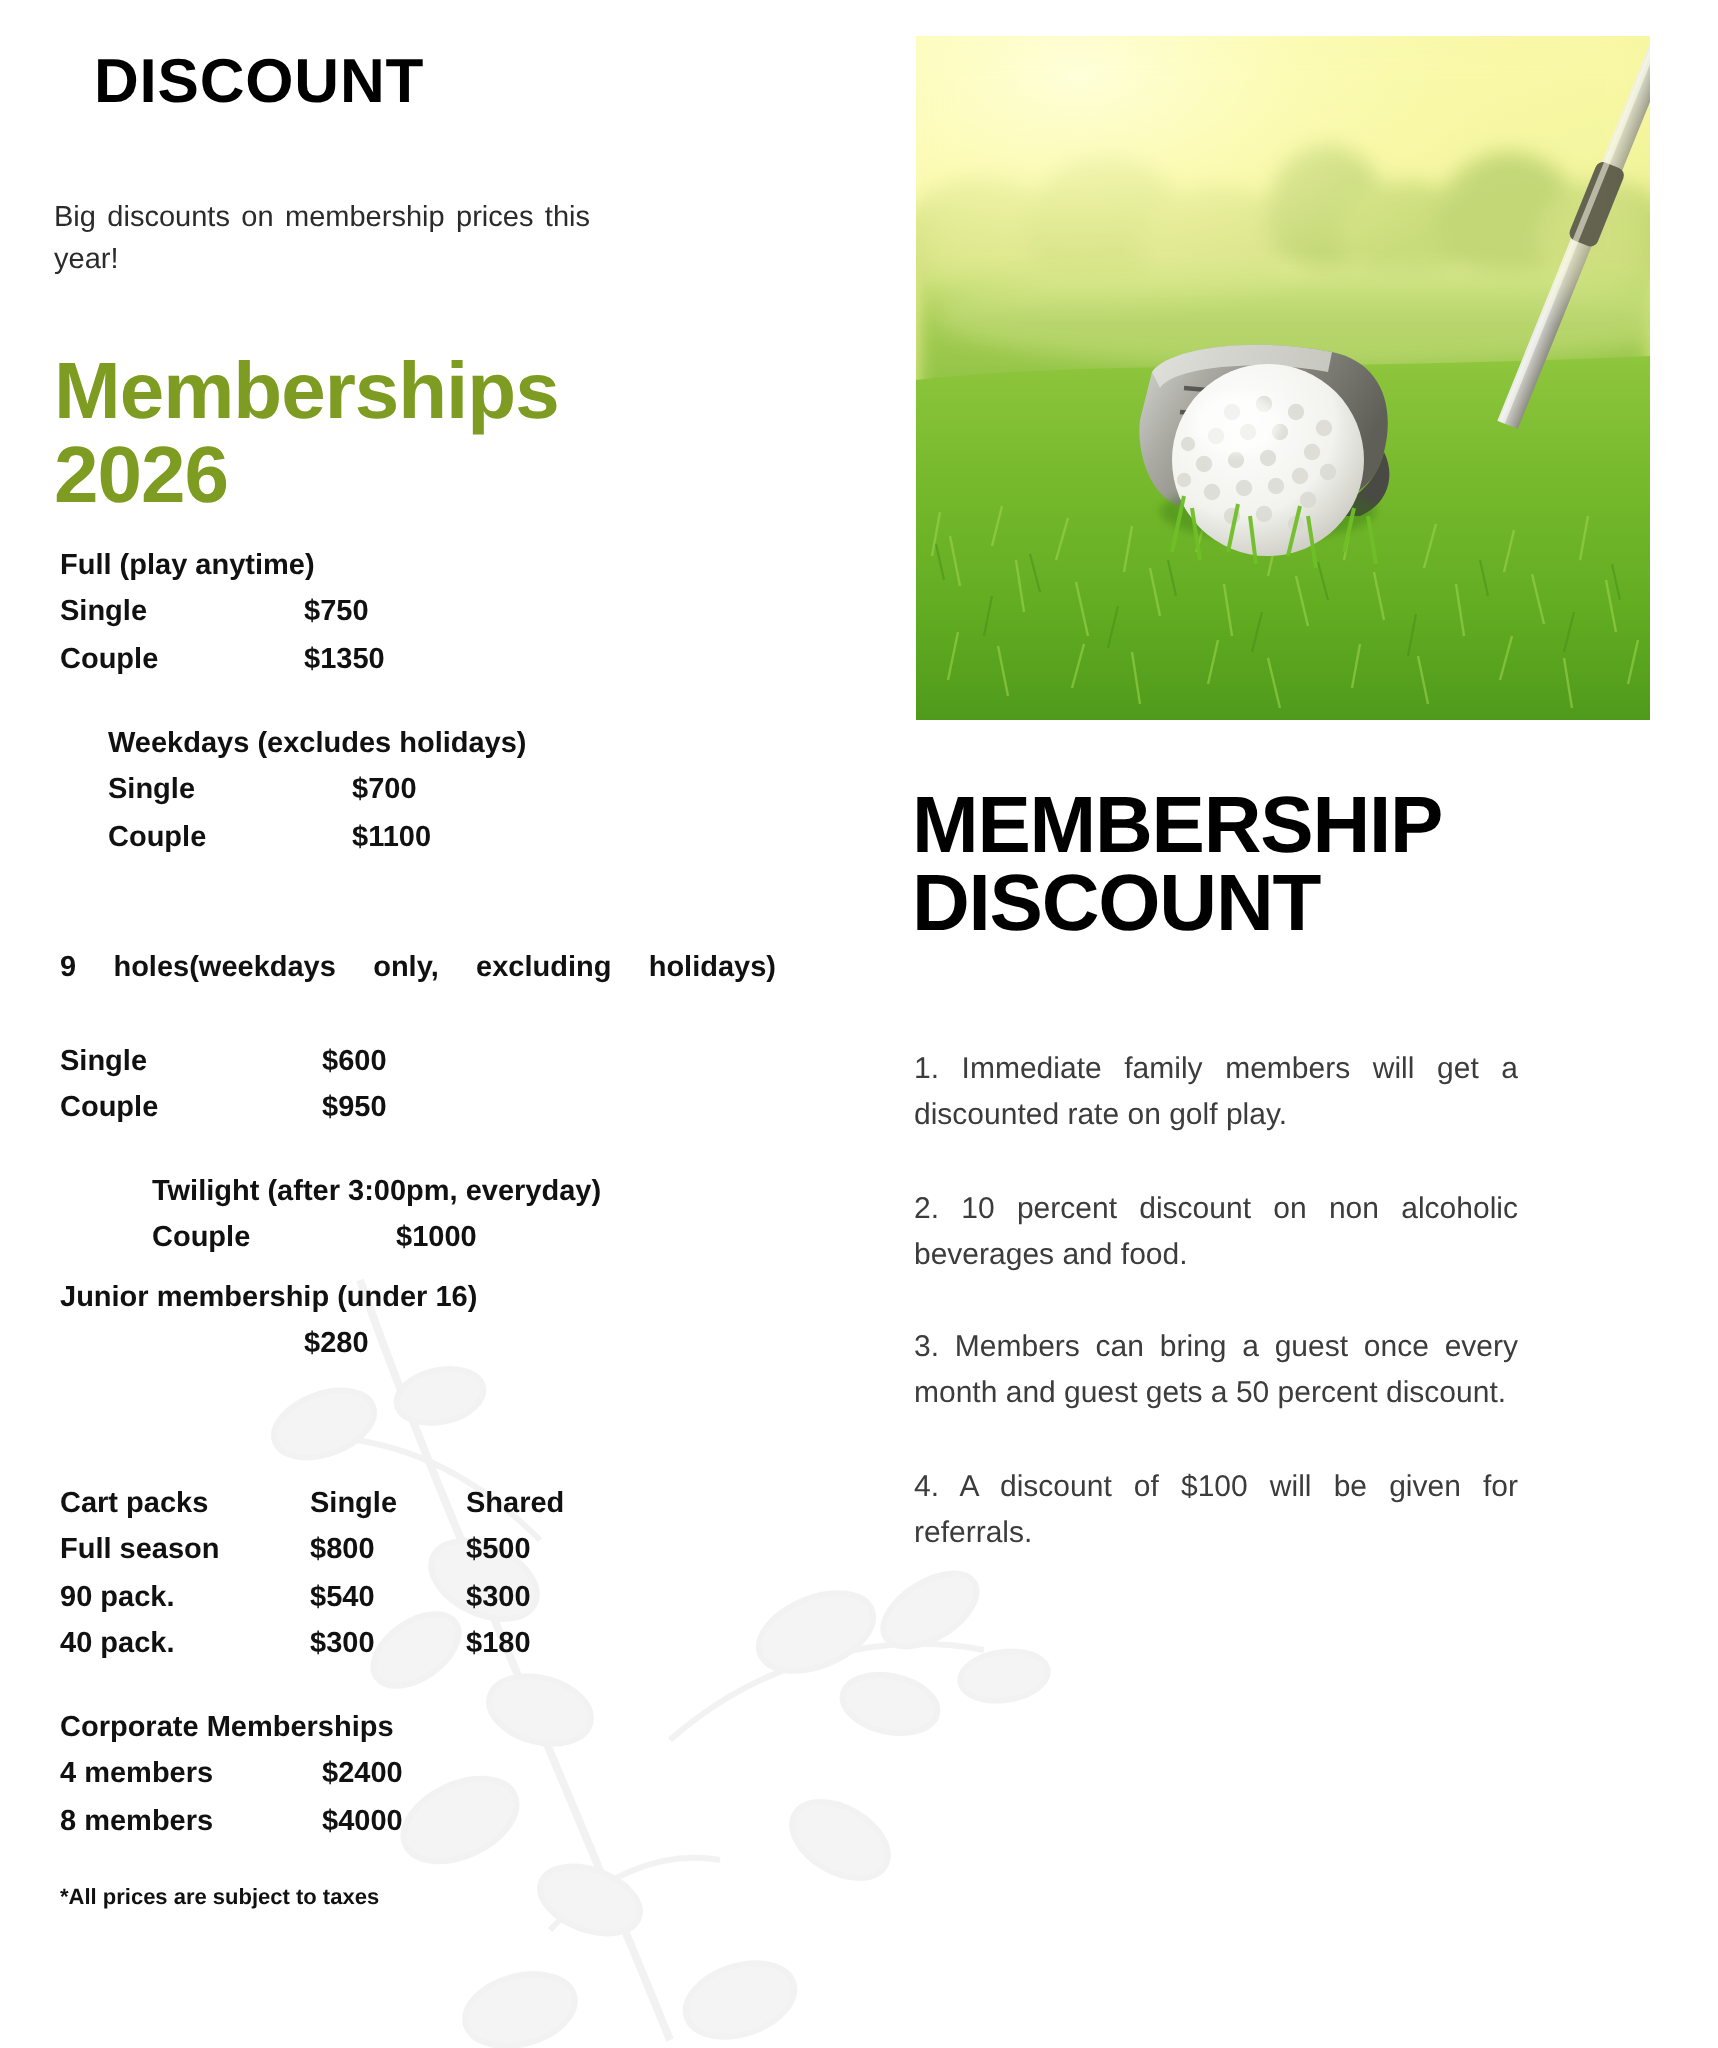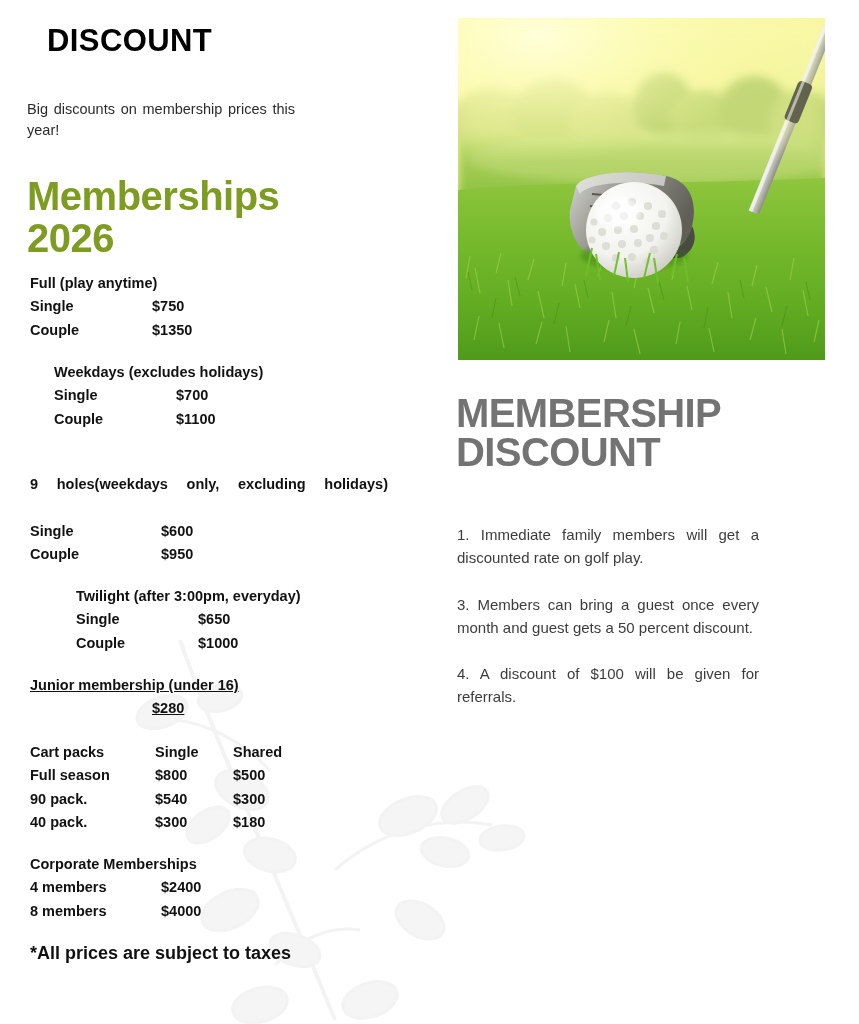--- a/index.html
+++ b/index.html
@@ -128,21 +128,21 @@
     display: block;
   }
   .cart-table .crow { display: block; white-space: pre; }
   .cart-table .c1 { display: inline-block; width: 125px; }
   .cart-table .c2 { display: inline-block; width: 78px; }
   .cart-table .c3 { display: inline-block; }
 
   .footnote {
     position: absolute;
     left: 30px;
-    font-size: 18px;
+    font-size: 11px;
     font-weight: bold;
     color: #111111;
   }
 
   
   .hero {
     position: absolute;
     left: 18px;
     top: 18px;
     width: 367px;
@@ -152,21 +152,21 @@
   }
   .hero svg { display: block; width: 100%; height: 100%; }
 
   .benefits-title {
     position: absolute;
     left: 16px;
     top: 394px;
     width: 390px;
     font-size: 40px;
     font-weight: bold;
-    color: #737373;
+    color: #000000;
     line-height: 0.98;
     letter-spacing: -0.6px;
   }
   .benefits-list {
     position: absolute;
     left: 17px;
     top: 508px;
     width: 302px;
   }
   .benefit {
@@ -231,25 +231,24 @@
     </div>
 
     <div class="price-block" style="top:473px; width:358px;">
       <span class="cat justify">9 holes(weekdays only, excluding holidays)</span>
       <span class="row"><span class="lbl wide">Single</span><span class="val">$600</span></span>
       <span class="row"><span class="lbl wide">Couple</span><span class="val">$950</span></span>
     </div>
 
     <div class="price-block" style="top:585px;margin-left:46px;">
       <span class="cat">Twilight (after 3:00pm, everyday)</span>
-      <span class="row"><span class="lbl">Single</span><span class="val">$650</span></span>
       <span class="row"><span class="lbl">Couple</span><span class="val">$1000</span></span>
     </div>
 
-    <div class="price-block" style="top:674px;text-decoration:underline;">
+    <div class="price-block" style="top:638px;">
       <span class="cat">Junior membership (under 16)</span>
       <span class="center-price">$280</span>
     </div>
 
     <div class="price-block cart-table" style="top:741px;">
       <span class="crow"><span class="c1">Cart packs</span><span class="c2">Single</span><span class="c3">Shared</span></span>
       <span class="crow"><span class="c1">Full season</span><span class="c2">$800</span><span class="c3">$500</span></span>
       <span class="crow"><span class="c1">90 pack.</span><span class="c2">$540</span><span class="c3">$300</span></span>
       <span class="crow"><span class="c1">40 pack.</span><span class="c2">$300</span><span class="c3">$180</span></span>
     </div>
@@ -444,17 +443,18 @@
       </svg>
     </div>
 
     <div class="benefits-title">
       <span>MEMBERSHIP</span><br>
       <span>DISCOUNT</span>
     </div>
 
     <div class="benefits-list">
       <p class="benefit">1. Immediate family members will get a discounted rate on golf play.</p>
+      <p class="benefit">2. 10 percent discount on non alcoholic beverages and food.</p>
       <p class="benefit">3. Members can bring a guest once every month and guest gets a 50 percent discount.</p>
       <p class="benefit">4. A discount of $100 will be given for referrals.</p>
     </div>
   </div>
 </div>
 
 </body></html>

